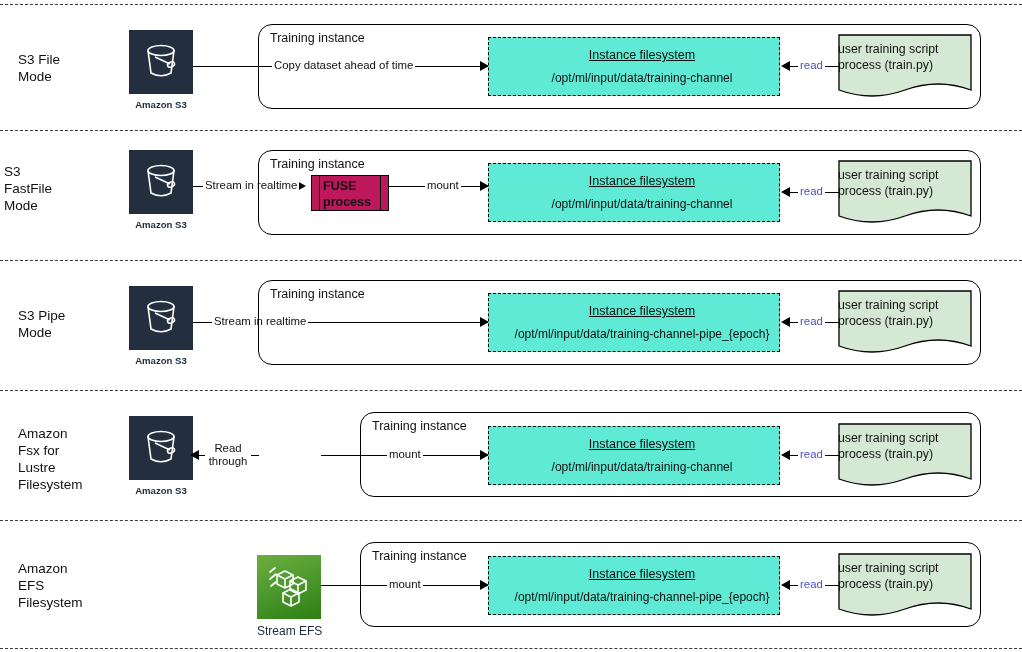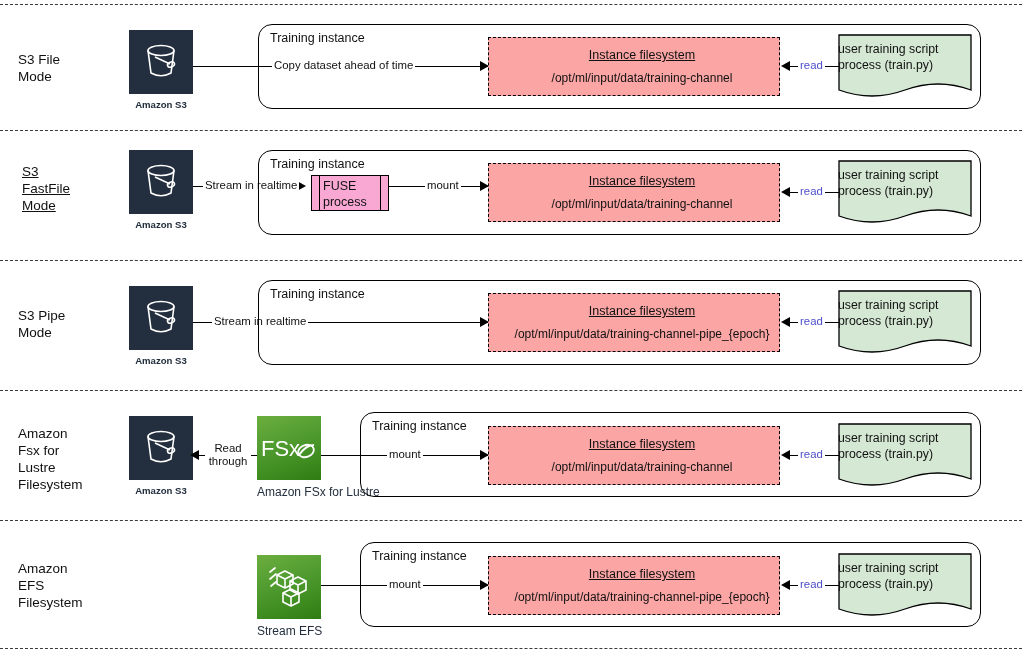--- a/index.html
+++ b/index.html
@@ -67,21 +67,21 @@
     color:#111;
     background:#fff;
     padding:0 2px;
     white-space:nowrap;
   }
 
   
   .fs-box {
     position:absolute;
     border:1.7px dashed #000;
-    background:#fca5a5;
+    background:#5eead4;
     display:flex; flex-direction:column;
     align-items:center; justify-content:center;padding-left:16px;
   }
   .fs-title {
     font-size:12.5px;
     text-decoration:underline;
     color:#111;
     margin-bottom:9px;
     white-space:nowrap;
   }
@@ -100,22 +100,23 @@
     width:122px;
     font-size:12.3px;
     line-height:15.5px;
     color:#111;
     white-space:pre-line;
   }
 
   
   .proc {
     position:absolute;
-    background:#f9a8d4;
+    background:#be185d;
     border:1.2px solid #000;
+    font-weight:bold;
   }
   .proc .bar {
     position:absolute; top:0; bottom:0;
     width:0; border-left:1.2px solid #000;
   }
   .proc .bar.l { left:7px; }
   .proc .bar.r { right:7px; }
   .proc-text {
     position:absolute; left:11px; top:3px;
     font-size:12.5px; line-height:15.5px;
@@ -198,21 +199,21 @@
       <svg width="134" height="68" viewBox="0 0 134 68" preserveAspectRatio="none">
         <path d="M1,1 L133,1 L133,56 Q100,44 67,56 Q34,68 1,56 Z" fill="#d5e8d4" stroke="#000" stroke-width="1.3"></path>
       </svg>
       <div class="doc-text">user training script
 process (train.py)</div>
     </div>
   </div>
 
   <div class="row" style="top:130px; height:130px;">
 
-    <div class="row-label" style="left:22px; top:33px;text-decoration:underline;">S3
+    <div class="row-label" style="left:4px; top:33px;">S3
 FastFile
 Mode</div>
 
     <div class="svc" style="left:129px; top:20px;">
       <div class="svc-tile svc-s3">
         <svg width="44" height="44" viewBox="0 0 44 44" aria-hidden="true">
           <ellipse cx="22" cy="10.5" rx="13" ry="5" fill="none" stroke="#fff" stroke-width="1.6"></ellipse>
           <path d="M9 10.5 L12 33 Q22 38.5 32 33 L35 10.5" fill="none" stroke="#fff" stroke-width="1.6"></path>
           <path d="M16 17 L31 24" stroke="#fff" stroke-width="1.6" fill="none"></path>
           <ellipse cx="32" cy="24.5" rx="3.6" ry="2.4" transform="rotate(-22 32 24.5)" fill="none" stroke="#fff" stroke-width="1.6"></ellipse>
@@ -316,30 +317,20 @@
         </svg>
       </div>
       <div class="svc-caption">Amazon S3</div>
     </div>
 
     <div class="ln ln-h" style="left:197px; top:65px; width:62px;"></div>
     <div class="arrow left" style="left:190px; top:59.5px;"></div>
     <div class="edge-label two" style="left:205px; top:52px; width:46px;">Read
 through</div>
 
-    <div class="svc" style="left:257px; top:26px;">
-      <div class="svc-tile svc-green">
-        <svg width="60" height="30" viewBox="0 0 60 30" aria-hidden="true">
-          <text x="2" y="23" font-family="'Liberation Sans',sans-serif" font-size="22" fill="#ffffff">FSx</text>
-          <ellipse cx="47" cy="18" rx="8" ry="6" transform="rotate(-18 47 18)" fill="none" stroke="#fff" stroke-width="1.8"></ellipse>
-          <path d="M40 22 Q47 12 55 12" fill="none" stroke="#fff" stroke-width="1.8"></path>
-        </svg>
-      </div>
-      <div class="svc-caption plain">Amazon FSx for Lustre</div>
-    </div>
 
     <div class="ln ln-h" style="left:321px; top:65px; width:171px;"></div>
     <div class="arrow right" style="left:480px; top:59.5px;"></div>
     <div class="edge-label" style="left:387px; top:58px;">mount</div>
 
     <div class="train-box" style="left:360px; top:22px; width:621px; height:85px;"></div>
     <div class="train-title" style="left:370px; top:29px;">Training instance</div>
 
     <div class="fs-box" style="left:488px; top:36px; width:292px; height:59px;">
       <div class="fs-title">Instance filesystem</div>

